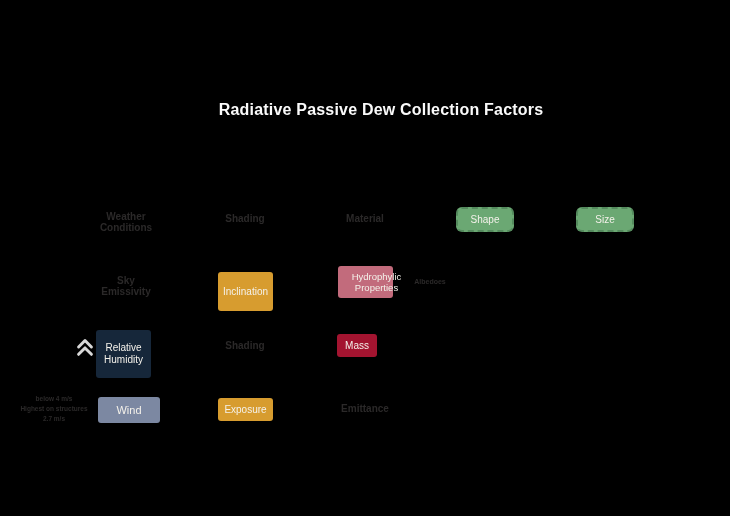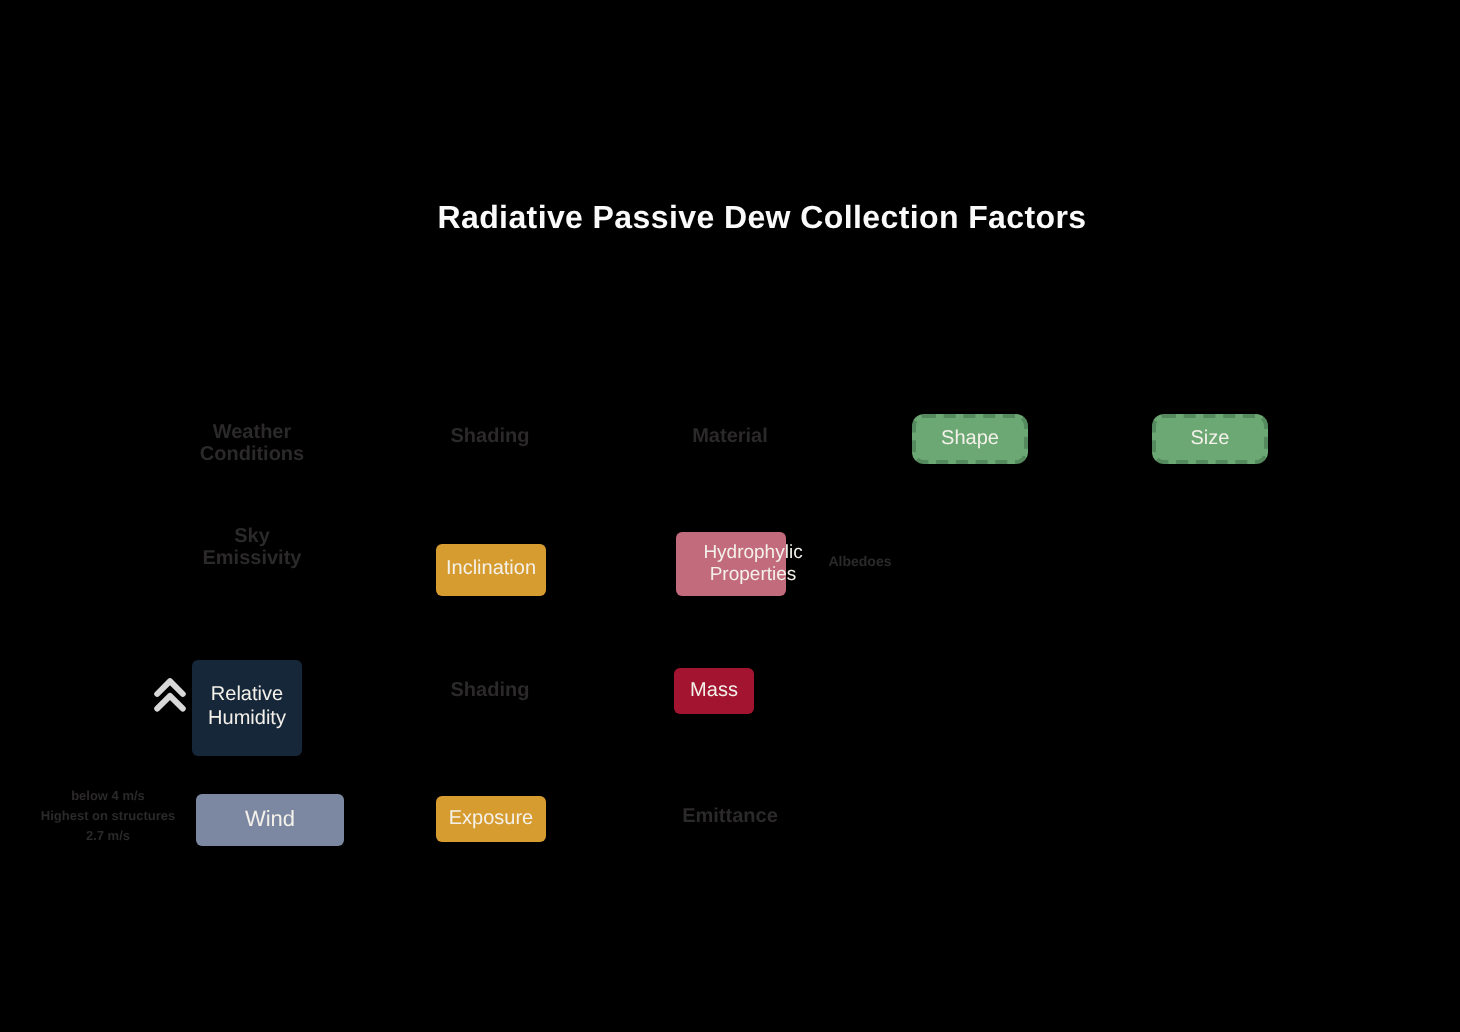--- a/index.html
+++ b/index.html
@@ -51,34 +51,34 @@
   .chip-navy    { background: var(--navy); }
   .chip-bluegray{ background: var(--bluegray); }
 
   
   #weather      { left: 91px;  top: 212px; width: 70px; }
   #position     { left: 215px; top: 214px; width: 60px; }
   #material     { left: 335px; top: 214px; width: 60px; }
   #shape-chip   { left: 456px; top: 207px; width: 58px; height: 25px; }
   #size-chip    { left: 576px; top: 207px; width: 58px; height: 25px; }
 
-  #sky          { left: 91px;  top: 264px; width: 70px; }
-  #inclination-chip { left: 218px; top: 272px; width: 55px; height: 26px; }
+  #sky          { left: 91px;  top: 276px; width: 70px; }
+  #inclination-chip { left: 218px; top: 272px; width: 55px; height: 39px; }
   #hydro-chip   { left: 338px; top: 266px; width: 55px; height: 32px; padding-left: 22px; }
   #albedoes     { left: 405px; top: 278px; width: 50px; font-size: 7px; }
 
   #chevron      { position: absolute; left: 74px; top: 336px; width: 22px; height: 22px;
                   color: var(--chevron, #d8d8d8); }
   #relhum-chip  { left: 96px;  top: 330px; width: 55px; height: 48px; }
   #shading      { left: 215px; top: 341px; width: 60px; }
   #mass-chip    { left: 337px; top: 334px; width: 40px; height: 23px; }
 
   #wind-note    { left: 20px;  top: 394px; width: 68px; font-size: 6.5px; line-height: 1.5;
                   font-weight: 700; }
-  #wind-chip    { left: 98px;  top: 397px; width: 74px; height: 26px; font-size: 11px; }
+  #wind-chip    { left: 98px;  top: 397px; width: 62px; height: 26px; font-size: 11px; }
   #exposure-chip{ left: 218px; top: 398px; width: 55px; height: 23px; }
   #emittance    { left: 335px; top: 404px; width: 60px; }
 </style>
 </head>
 <body>
 
 <div class="canvas">
 
   <div class="title">Radiative Passive Dew Collection Factors</div>
 

